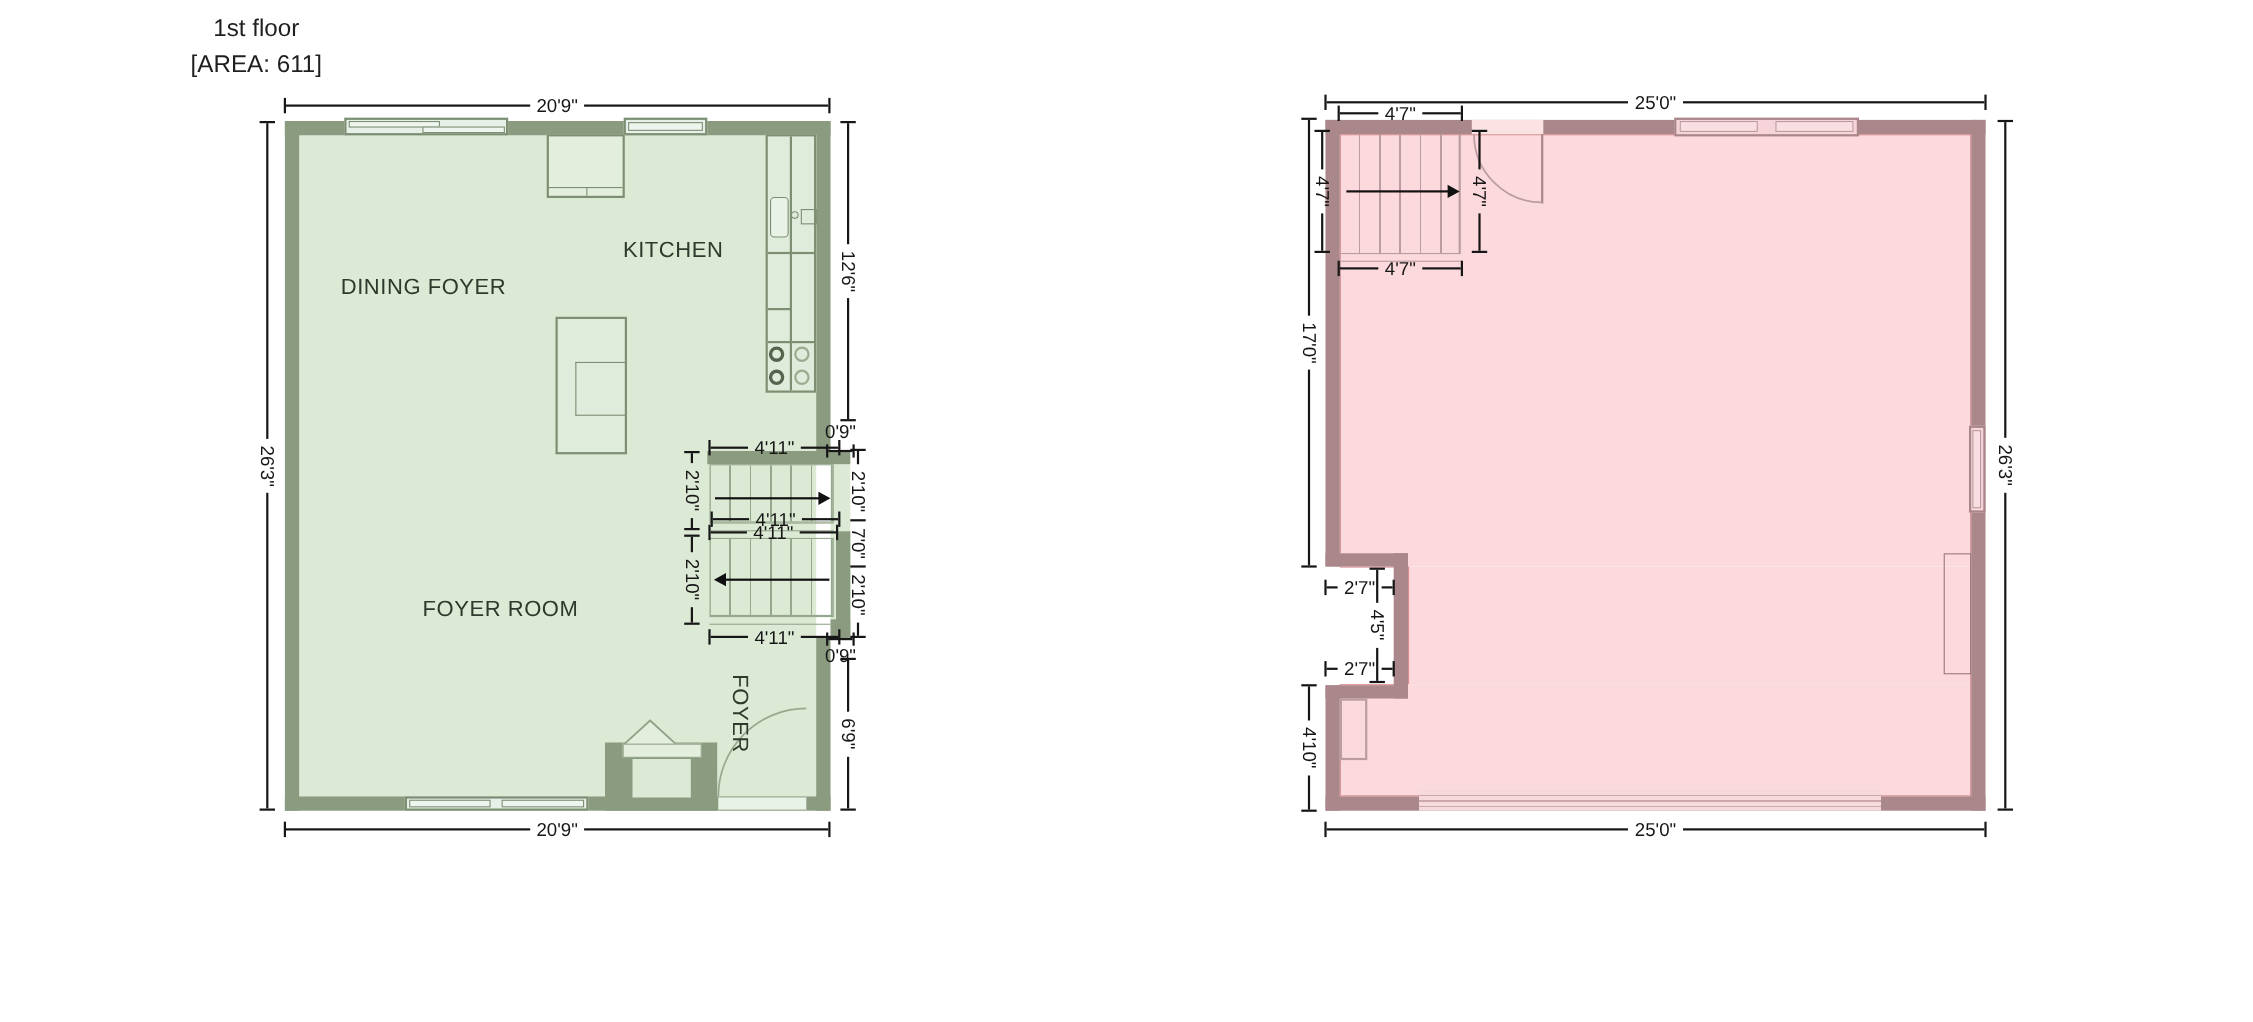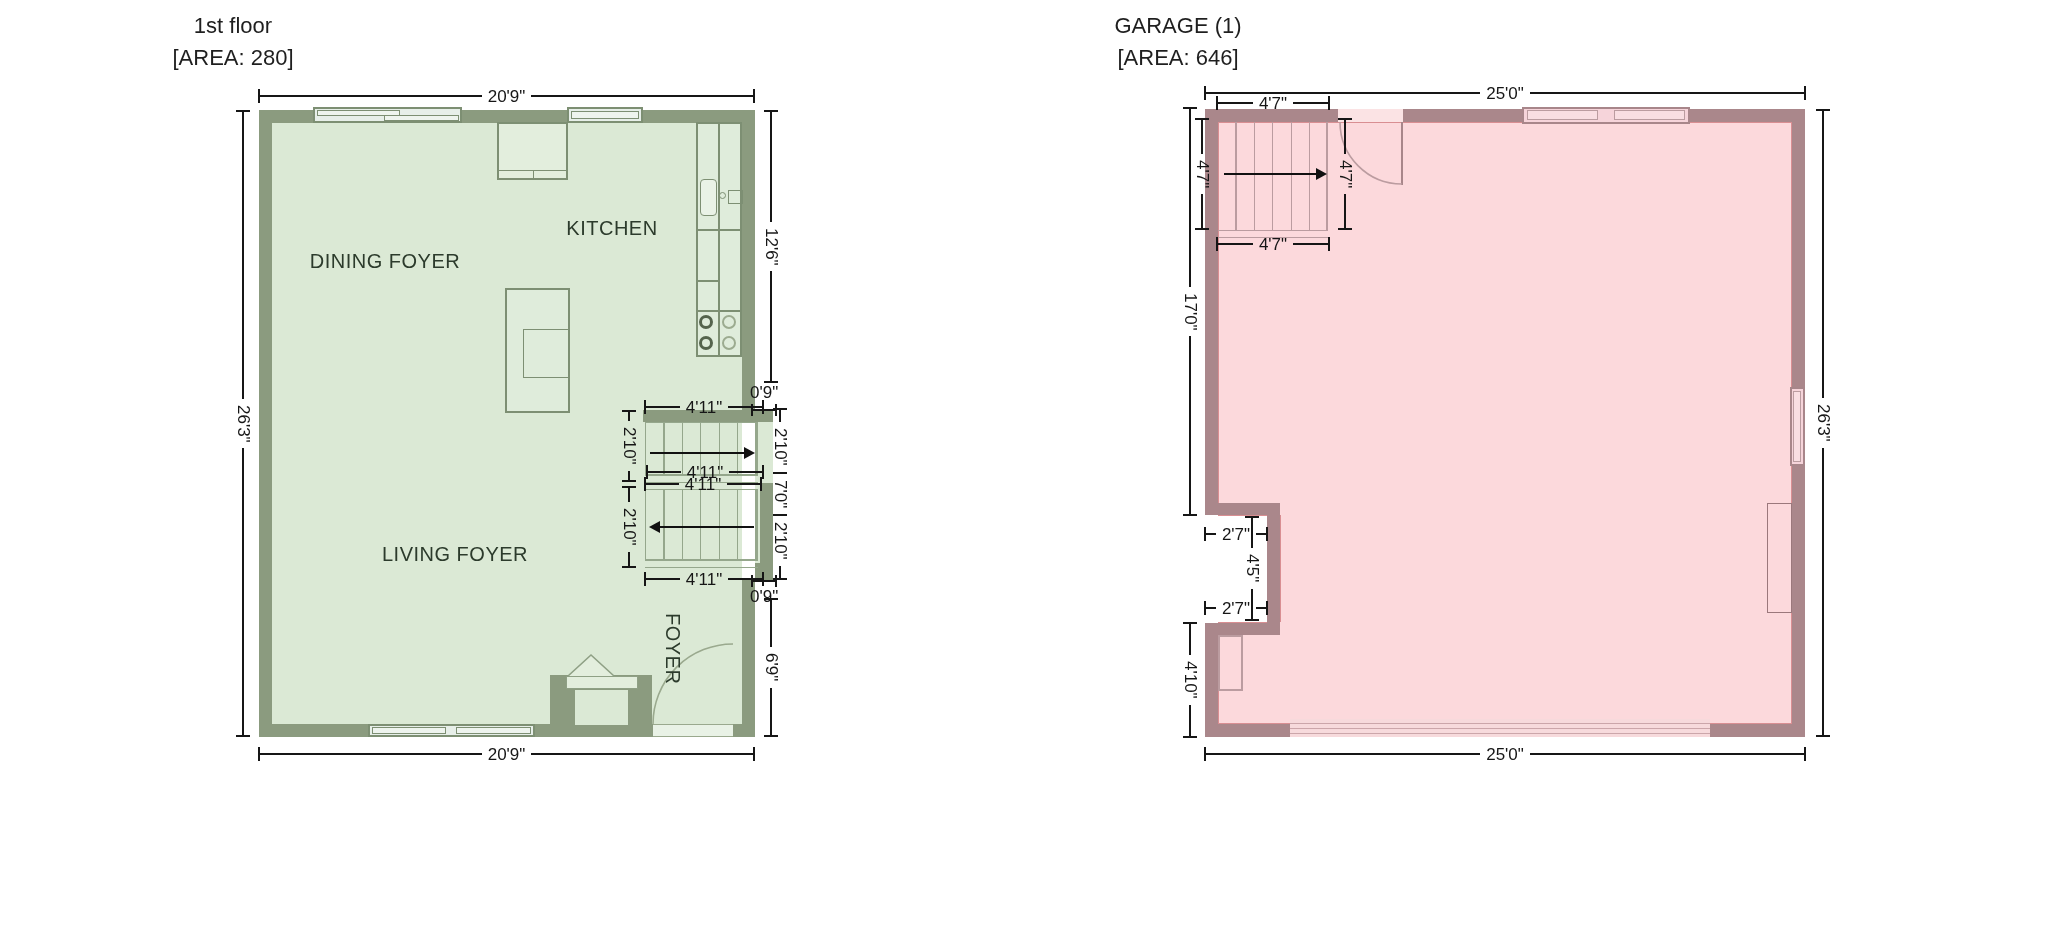--- a/index.html
+++ b/index.html
@@ -52,21 +52,21 @@
       border-top:6px solid transparent;border-bottom:6px solid transparent;}
   svg{position:absolute;overflow:visible;}
 </style>
 </head>
 <body>
 
 <div id="canvas">
 
   <div class="plan-title" style="left:133px;top:10px;width:200px;">
     <div>1st floor</div>
-    <div>[AREA: 280]</div>
+    <div>[AREA: 611]</div>
   </div>
 
   <div class="g-floor" style="left:272px;top:123px;width:470px;height:601px;"></div>
   <div class="g-floor" style="left:755px;top:422px;width:18px;height:141px;"></div>
 
   <div class="g-wall" style="left:259px;top:110px;width:496px;height:13px;"></div>
   <div class="g-wall" style="left:259px;top:110px;width:13px;height:627px;"></div>
   <div class="g-wall" style="left:259px;top:724px;width:496px;height:13px;"></div>
   <div class="g-wall" style="left:742px;top:110px;width:13px;height:302px;"></div>
   <div class="g-wall" style="left:742px;top:580px;width:13px;height:157px;"></div>
@@ -121,21 +121,21 @@
 
   <div class="g-run" style="left:645px;top:422px;width:113px;height:53px;"></div>
   <div class="g-edge" style="left:645px;top:475px;width:113px;height:8px;"></div>
   <div class="arrow right" style="left:650px;top:452px;width:96px;"></div>
   <div class="g-run" style="left:645px;top:489px;width:113px;height:71px;"></div>
   <div class="g-edge" style="left:645px;top:560px;width:113px;height:8px;"></div>
   <div class="arrow left" style="left:658px;top:526px;width:96px;"></div>
 
   <div class="room-lb" style="left:285px;top:250px;width:200px;">DINING FOYER</div>
   <div class="room-lb" style="left:542px;top:217px;width:140px;">KITCHEN</div>
-  <div class="room-lb" style="left:355px;top:543px;width:200px;">LIVING FOYER</div>
+  <div class="room-lb" style="left:355px;top:543px;width:200px;">FOYER ROOM</div>
   <div class="room-lb vert" style="left:659px;top:603px;width:26px;height:92px;">FOYER</div>
 
   <div class="dimh" style="left:258px;top:85px;width:497px;">
     <i class="ln"></i>
       <span class="hlb">20'9"</span>
       <i class="ln"></i>
   </div>
   <div class="dimh" style="left:258px;top:743px;width:497px;">
     <i class="ln"></i>
       <span class="hlb">20'9"</span>
@@ -201,24 +201,20 @@
     <i class="ln"></i>
       <span class="vlb">2'10"</span>
       <i class="ln"></i>
   </div>
   <div class="dimv" style="left:618px;top:486px;height:82px;">
     <i class="ln"></i>
       <span class="vlb">2'10"</span>
       <i class="ln"></i>
   </div>
 
-  <div class="plan-title" style="left:1078px;top:10px;width:200px;">
-    <div>GARAGE (1)</div>
-    <div>[AREA: 646]</div>
-  </div>
 
   <div class="p-floor" style="left:1218px;top:122px;width:574px;height:393px;"></div>
   <div class="p-floor" style="left:1280px;top:515px;width:512px;height:107px;"></div>
   <div class="p-floor" style="left:1218px;top:622px;width:574px;height:102px;"></div>
 
   <div class="p-edge-line" style="left:1218px;top:122px;width:574px;height:1px;"></div>
   <div class="p-edge-line" style="left:1791px;top:122px;width:1px;height:602px;"></div>
   <div class="p-edge-line" style="left:1218px;top:723px;width:574px;height:1px;"></div>
   <div class="p-edge-line" style="left:1218px;top:122px;width:1px;height:393px;"></div>
   <div class="p-edge-line" style="left:1218px;top:515px;width:62px;height:1px;"></div>

